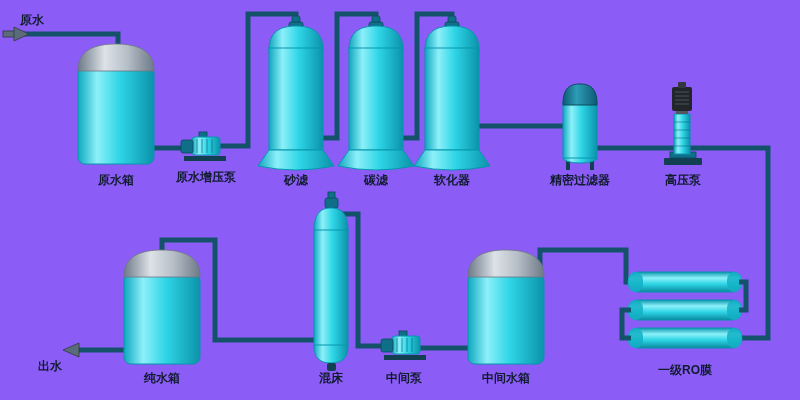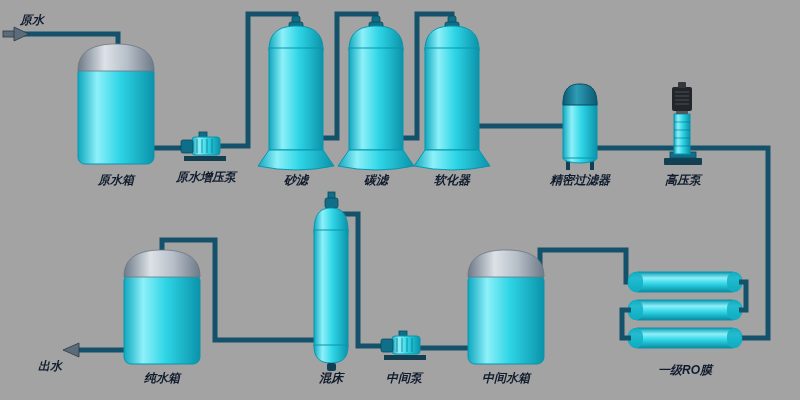--- a/index.html
+++ b/index.html
@@ -1,16 +1,16 @@
 <!DOCTYPE html>
 <html><head>
 <meta charset="utf-8">
 <style>
   html,body{margin:0;padding:0;background:#ffffff;}
-  .stage{width:800px;height:400px;position:relative;background:#a3a3a3;overflow:hidden;font-style:italic;}
+  .stage{width:800px;height:400px;position:relative;background:#8b5cf6;overflow:hidden;}
   svg{display:block;}
   .lbl{font-family:"Liberation Sans",sans-serif;font-size:12px;font-weight:bold;fill:#101c2e;}
   .pipe{stroke:#14526b;stroke-width:5;fill:none;stroke-linejoin:miter;}
   .vbody{fill:url(#gV);stroke:#0696ac;stroke-width:1;}
   .vbodyV{fill:url(#gVv);stroke:#0696ac;stroke-width:1;}
   .dome{fill:url(#gDome);stroke:#6b7684;stroke-width:0.8;}
   .cydome{fill:url(#gV);stroke:#0696ac;stroke-width:1;}
   .tealdome{fill:url(#gTeal);stroke:#0a4a5c;stroke-width:1;}
   .cap{fill:#0f6e88;stroke:#0a4a5c;stroke-width:0.8;}
   .dark{fill:#123f52;}

